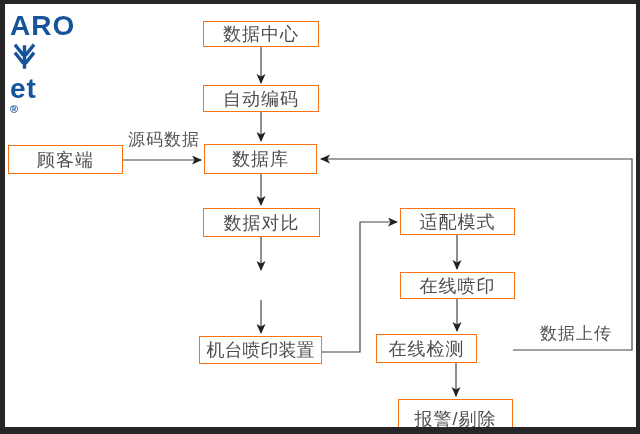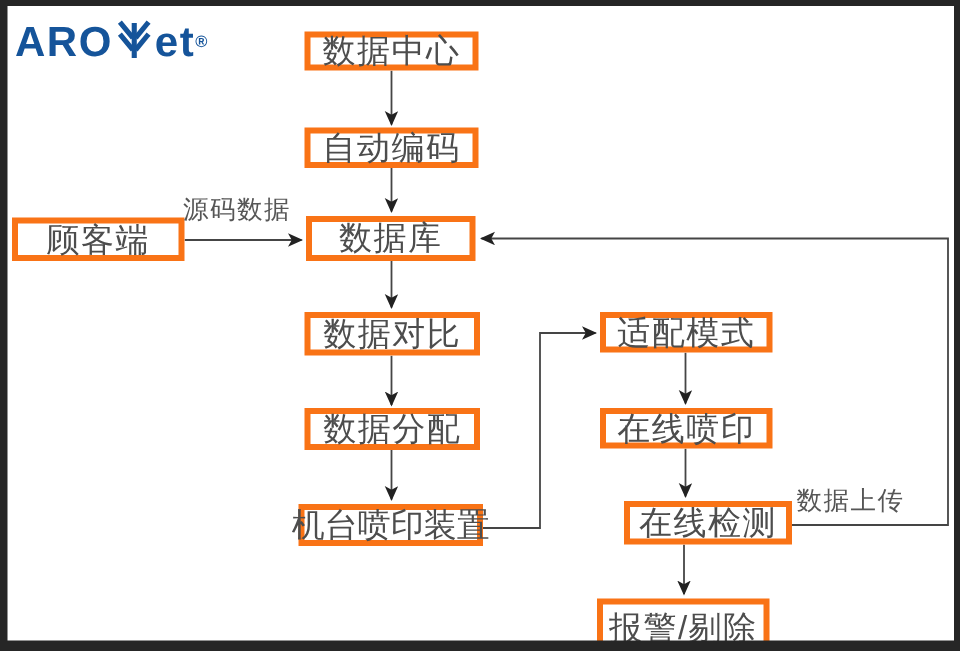--- a/index.html
+++ b/index.html
@@ -8,49 +8,49 @@
     overflow:hidden;box-sizing:border-box;
     font-family:"Liberation Sans","DejaVu Sans",sans-serif;
   }
   .frame{
     position:absolute;inset:0;z-index:10;pointer-events:none;
     border-style:solid;border-color:#262626;border-width:4px 4px 7px 5px;
   }
   .wires{position:absolute;left:0;top:0;z-index:1;}
   .node{
     position:absolute;z-index:2;box-sizing:border-box;
-    border:4px solid #f97316;background:#ffffff;color:#4d4d4d;
+    border:1px solid #f97316;background:#ffffff;color:#4d4d4d;
     display:flex;align-items:center;justify-content:center;
-    font-size:22px;line-height:1;white-space:nowrap;
+    font-size:18px;line-height:1;white-space:nowrap;
     letter-spacing:1px;
   }
   .edge-label{
     position:absolute;z-index:2;color:#565656;font-size:17px;
-    line-height:1;white-space:nowrap;letter-spacing:1px;
+    line-height:1;white-space:nowrap;text-align:center;letter-spacing:1px;
   }
   .logo{
     position:absolute;left:10px;top:11px;z-index:3;
-    display:flex;align-items:center;color:#15549a;
+    display:flex;align-items:flex-start;color:#15549a;flex-direction:column;
   }
   .logo .word{
     font-size:28px;font-weight:bold;letter-spacing:1px;line-height:30px;
   }
   .logo .leaf{margin:2px 1px 0 2px;}
   .logo .reg{font-size:11px;font-weight:bold;line-height:11px;margin-top:0px;}
   
   #n-data-center      {left:203px;top:21px;width:116px;height:26px;}
   #n-auto-encoding    {left:203px;top:85px;width:116px;height:27px;}
   #n-customer         {left:8px;  top:145px;width:115px;height:29px;}
   #n-database         {left:204px;top:144px;width:113px;height:30px;}
   #n-data-comparison  {left:203px;top:208px;width:117px;height:29px;}
   #n-data-distribution{left:203px;top:272px;width:117px;height:28px;}
   #n-machine-printing {left:199px;top:336px;width:123px;height:28px;letter-spacing:0;text-align:center;}
   #n-adaptation-mode  {left:400px;top:208px;width:115px;height:27px;}
   #n-online-printing  {left:400px;top:272px;width:115px;height:27px;}
-  #n-online-detection {left:416px;top:334px;width:112px;height:29px;}
+  #n-online-detection {left:376px;top:334px;width:101px;height:29px;}
   #n-alarm-rejection  {left:398px;top:399px;width:115px;height:40px;}
   #l-source-data {left:122px;top:131px;width:84px;}
   #l-data-upload {left:531px;top:325px;width:90px;}
 </style>
 </head>
 <body>
 
 <div class="canvas">
 
   <div class="logo">
@@ -89,21 +89,20 @@
       <path d="M322,352 H360 V222 H397" marker-end="url(#arr)"></path>
       <path d="M513,350 H632 V159 H321" marker-end="url(#arr)"></path>
     </g>
   </svg>
 
   <div class="node" id="n-data-center">数据中心</div>
   <div class="node" id="n-auto-encoding">自动编码</div>
   <div class="node" id="n-customer">顾客端</div>
   <div class="node" id="n-data-comparison">数据对比</div>
   <div class="node" id="n-database">数据库</div>
-  <div class="node" id="n-data-distribution">数据分配</div>
   <div class="node" id="n-machine-printing">机台喷印装置</div>
   <div class="node" id="n-online-printing">在线喷印</div>
   <div class="node" id="n-adaptation-mode">适配模式</div>
   <div class="node" id="n-online-detection">在线检测</div>
   <div class="node" id="n-alarm-rejection">报警/剔除</div>
 
   <div class="edge-label" id="l-source-data">源码数据</div>
   <div class="edge-label" id="l-data-upload">数据上传</div>
 
   <div class="frame"></div>

